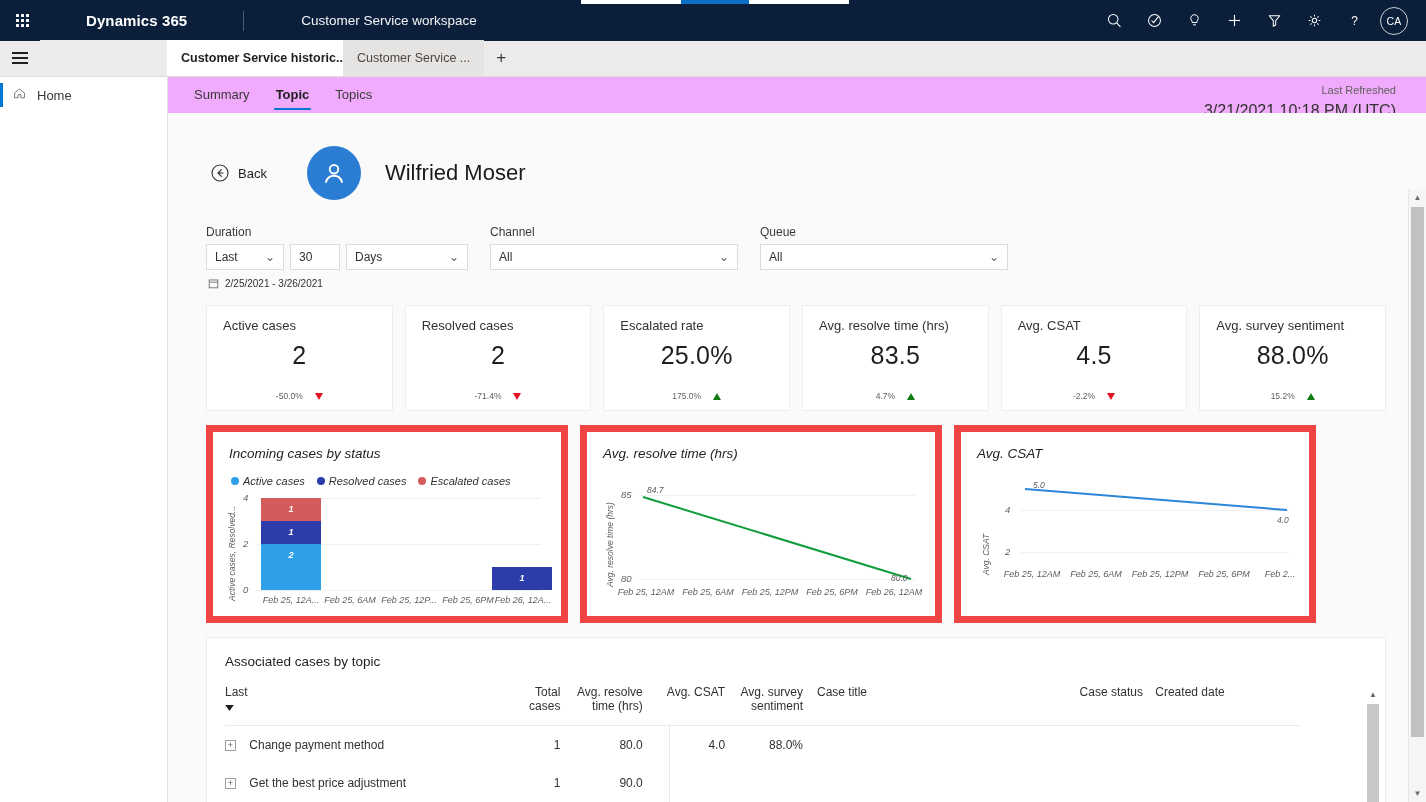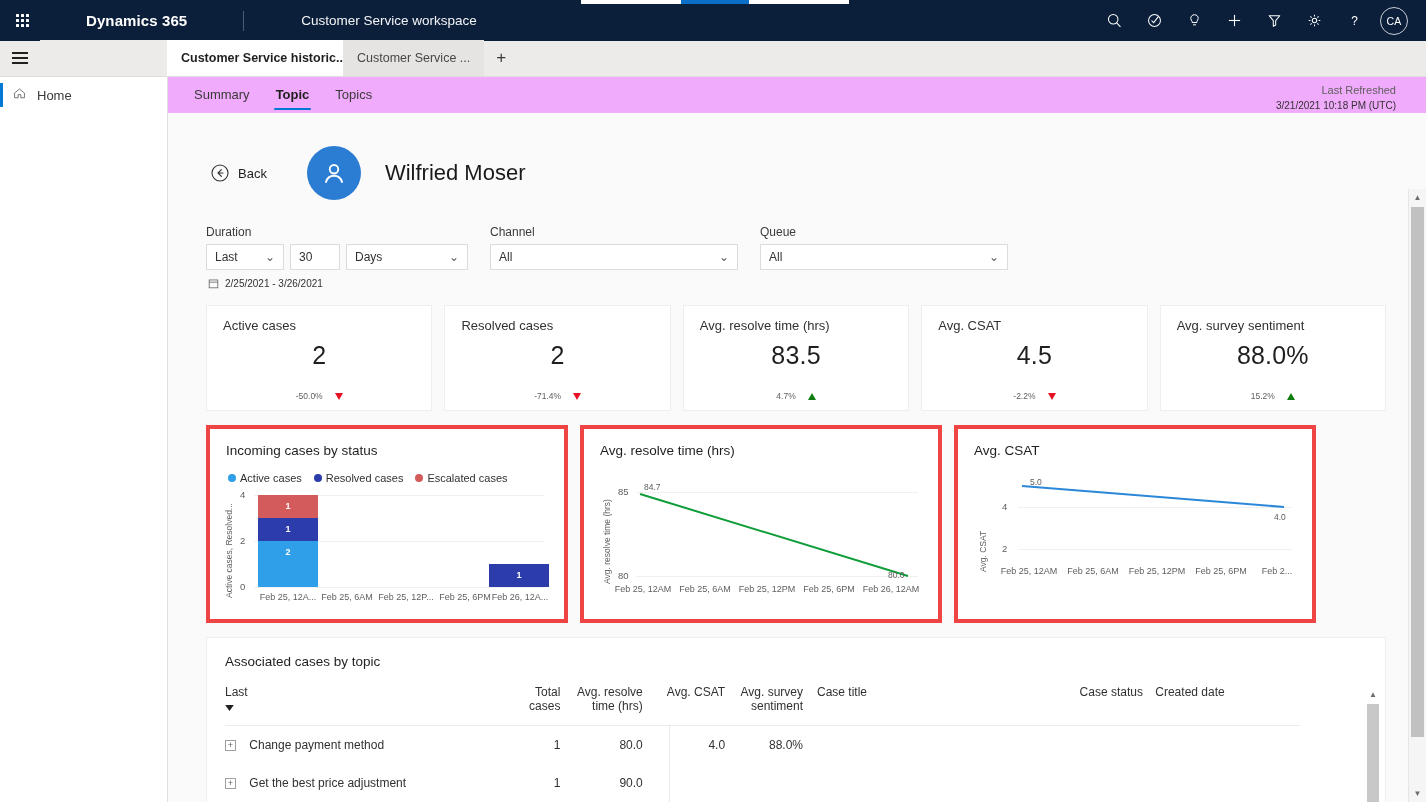--- a/index.html
+++ b/index.html
@@ -68,21 +68,21 @@
   .main { flex: 1; position: relative; background: #fafafa; overflow: hidden; }
   .pagetabs { height: 36px; background:#f0abfc; display:flex; align-items:center;
     padding-left: 16px; gap: 6px; position: relative; }
   .ptab { font-size: 13px; color: #3b3a39; padding: 8px 10px 9px; cursor: pointer;
     position: relative; }
   .ptab.active { color: #201f1e; font-weight: bold; }
   .ptab.active::after { content:""; position:absolute; left:8px; right:8px; bottom: 1px;
     height: 2.5px; background:#0078d4; border-radius: 2px;}
   .refresh { position: absolute; right: 30px; top: 6px; text-align: right; line-height: 1.45;}
   .refresh .r1 { font-size: 11px; color: #605e5c; }
-  .refresh .r2 { font-size: 10px; color: #323130; }
+  .refresh .r2 { font-size: 16px; color: #323130; }
 
   .canvas { position: absolute; top: 36px; left: 0; right: 18px; bottom: 0;
     overflow: hidden; background: #fafafa; }
   .inner { padding: 18px 22px 0 38px; }
 
   
   .agent-head { display: flex; align-items: center; height: 84px; padding-left: 0px; }
   .backbtn { display: flex; align-items: center; gap: 8px; font-size: 13px;
     color: #201f1e; cursor: pointer; margin-right: 40px; margin-left: 4px; }
   .avatar-big { width: 54px; height: 54px; border-radius: 50%; background: #2b7cd3;
@@ -114,22 +114,22 @@
     font-weight: 300; letter-spacing: .2px;}
   .kpi-delta { position: absolute; bottom: 9px; left:0; right: 0; display: flex;
     justify-content: center; align-items: center; gap: 12px; font-size: 8.5px; }
   .kpi-delta .pct { color: #605e5c; }
   .tri { width:0; height:0; border-left: 4.5px solid transparent; border-right: 4.5px solid transparent; }
   .tri.up { border-bottom: 7px solid #107c10; }
   .tri.down { border-top: 7px solid #e81123; }
 
   
   .charts { display: flex; gap: 12px; margin-top: 14px; }
-  .card { background:#ffffff; border: 4px solid #ef4444; height: 198px; position: relative;
-    padding: 14px 16px; }
+  .card { background:#ffffff; border: 7px solid #ef4444; height: 198px; position: relative;
+    padding: 14px 16px; font-style: italic; }
   .c1 { width: 362px; }
   .c2 { width: 362px; }
   .c3 { width: 362px; }
   .card-title { font-size: 13.5px; color: #201f1e; }
   .legend { display: flex; gap: 12px; margin-top: 14px; margin-left: 2px; }
   .lg { display: flex; align-items: center; gap: 4px; font-size: 11px; color:#323130; }
   .dot { width: 8px; height: 8px; border-radius: 50%; display:block; }
   .plot { position: relative; margin-top: 6px; }
   .axis-y-title { position: absolute; font-size: 8.5px; color:#605e5c;
     writing-mode: vertical-rl; transform: rotate(180deg); }
@@ -361,20 +361,28 @@
                 <span class="pct">-50.0%</span>
                 <span class="tri down"></span>
               </div>
             </div>
             <div class="kpi">
               <div class="kpi-title">Resolved cases</div>
               <div class="kpi-val">2</div>
               <div class="kpi-delta">
                 <span class="pct">-71.4%</span>
                 <span class="tri down"></span>
+              </div>
+            </div>
+            <div class="kpi">
+              <div class="kpi-title">Escalated rate</div>
+              <div class="kpi-val">25.0%</div>
+              <div class="kpi-delta">
+                <span class="pct">175.0%</span>
+                <span class="tri up"></span>
               </div>
             </div>
             <div class="kpi">
               <div class="kpi-title">Avg. resolve time (hrs)</div>
               <div class="kpi-val">83.5</div>
               <div class="kpi-delta">
                 <span class="pct">4.7%</span>
                 <span class="tri up"></span>
               </div>
             </div>

